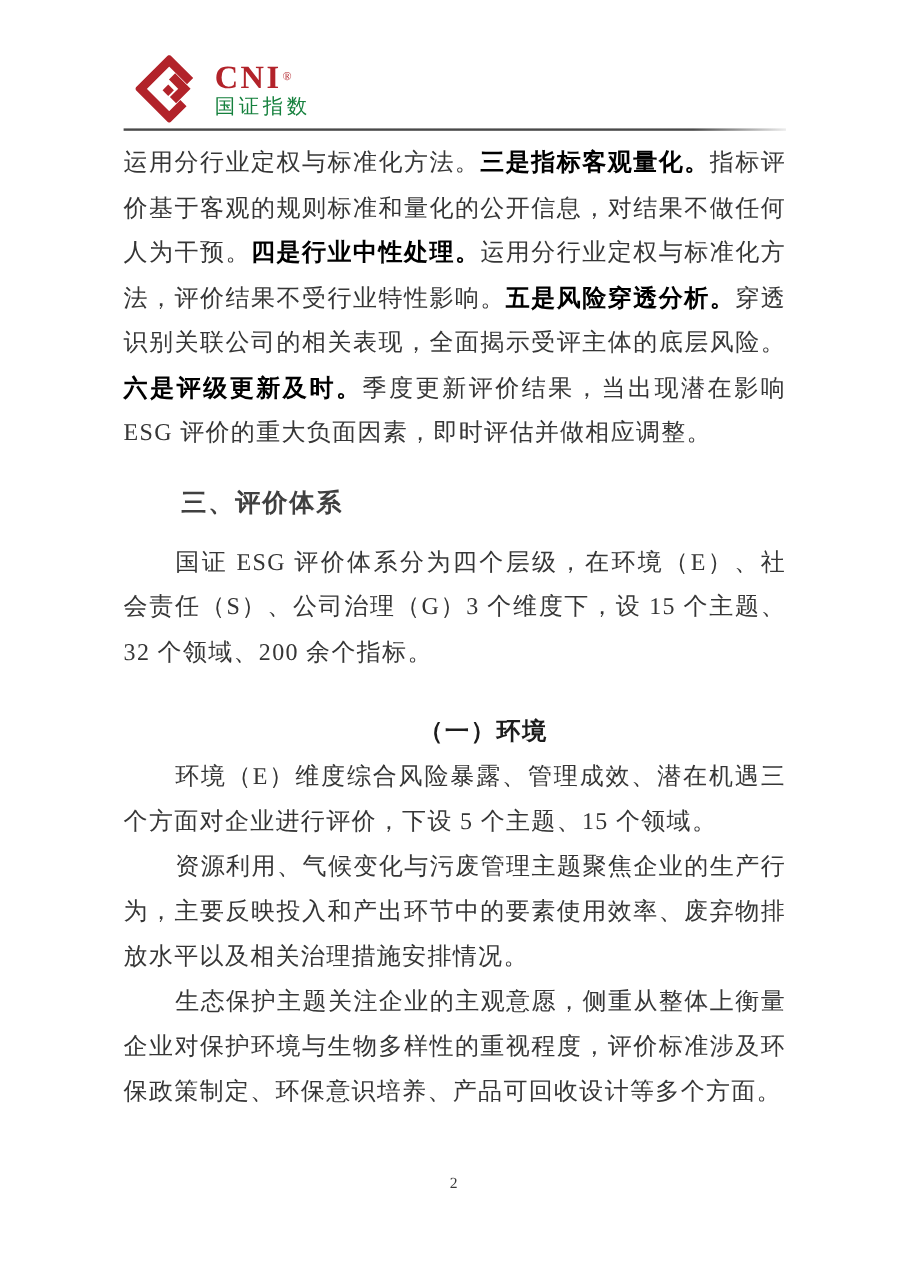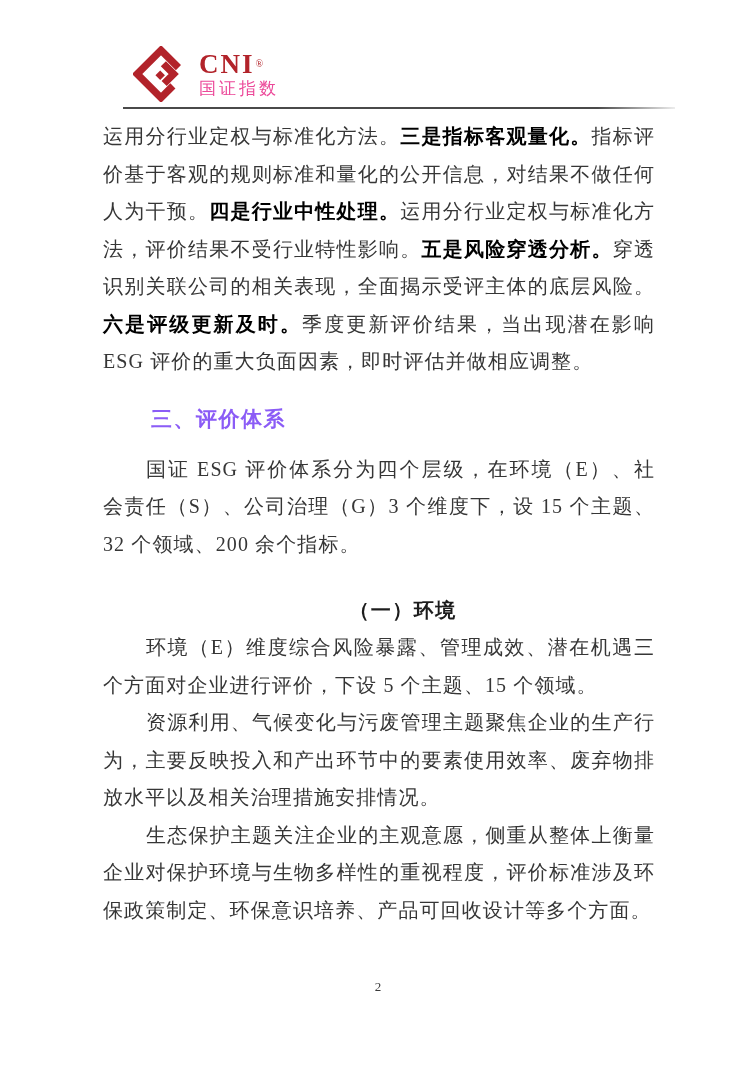--- a/index.html
+++ b/index.html
@@ -10,51 +10,51 @@
     color: #363636;
     position: relative;
     overflow: hidden;
   }
   .page {
     position: relative;
     width: 756px; height: 1068px;
     background: #ffffff;
   }
   
-  .header { padding: 46px 101px 0 103px; margin-left: 20px; }
+  .header { padding: 46px 101px 0 103px; }
   .logo-row { display: flex; align-items: center; margin-left: 10px; }
   .logo-mark { width: 56px; height: 56px; flex: 0 0 auto; }
   .logo-text { margin-left: 10px; line-height: 1.05; }
   .brand-latin {
     font-size: 27px; font-weight: bold; color: #b2232a;
     letter-spacing: 2px; font-family: "Liberation Serif", serif;
   }
   .brand-reg { font-size: 10px; color: #b2232a; vertical-align: super; margin-left: 1px; }
   .brand-cn {
-    font-size: 17px; color: #ec4899; letter-spacing: 3px; margin-top: 2px;
+    font-size: 17px; color: #15803d; letter-spacing: 3px; margin-top: 2px;
   }
   .header-rule {
     margin-top: 5px; height: 2px; width: 552px;
     background: linear-gradient(to right, #4a4a4a 0%, #4a4a4a 86%, rgba(74,74,74,0.1) 100%);
   }
   
   .content { margin: 0 101px 0 103px; width: 552px; }
   .para {
     font-size: 20px; line-height: 37.5px;
     letter-spacing: 1.1px;
     text-align: justify;
     text-justify: inter-character;
     color: #363636;
   }
   .para b, .para .run-bold { font-weight: bold; color: #000000; }
   .para.first { margin-top: 9px; }
   .indent { text-indent: 2.15em; }
   .h-section {
     margin-top: 24px; margin-left: 48px;
-    font-size: 21px; line-height: 28px; font-weight: bold; color: #8b5cf6;
+    font-size: 21px; line-height: 28px; font-weight: bold; color: #404040;
     letter-spacing: 1.5px;
   }
   .h-sub {
     margin-top: 33px; margin-left: 48px;
     font-size: 20px; line-height: 28px; font-weight: bold; color: #1c1c1c;
     letter-spacing: 1.5px;
     text-align: center;
   }
   .after-h1 { margin-top: 18px; }
   .after-h2 { margin-top: 5px; }

